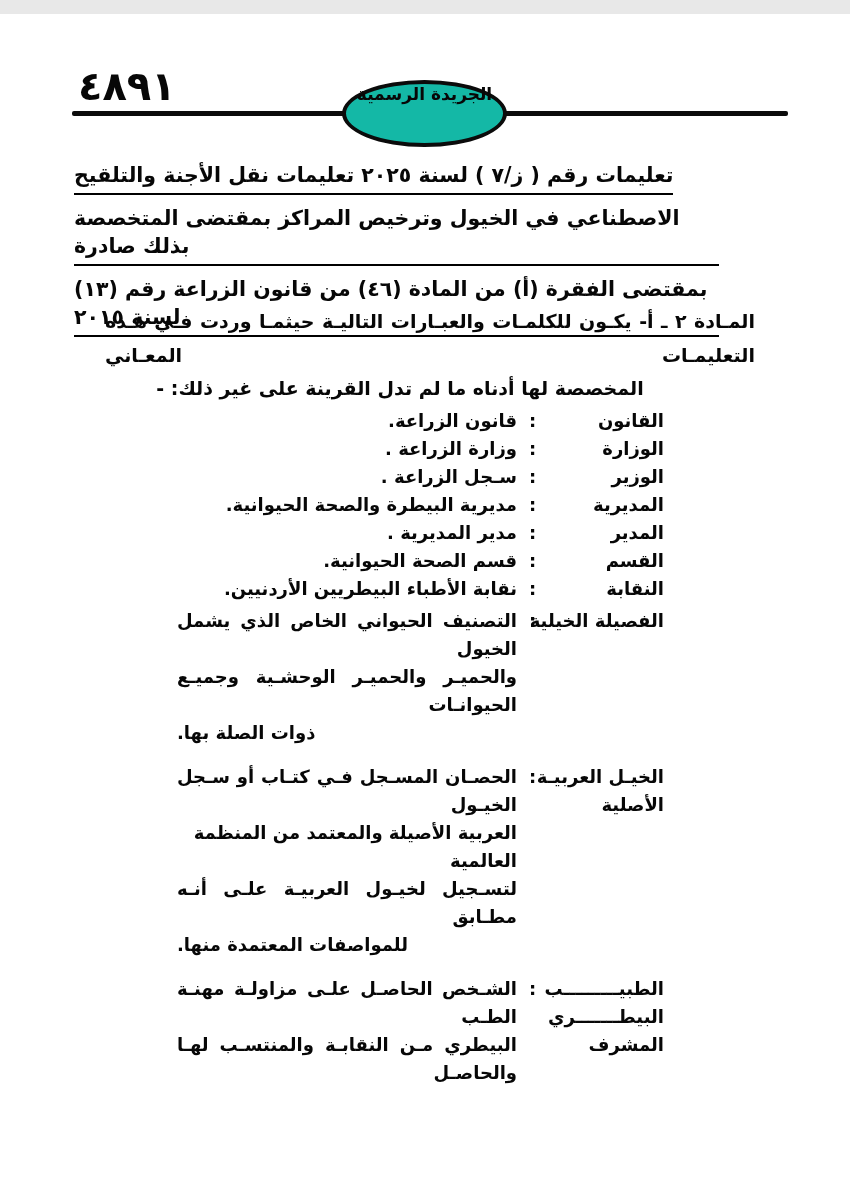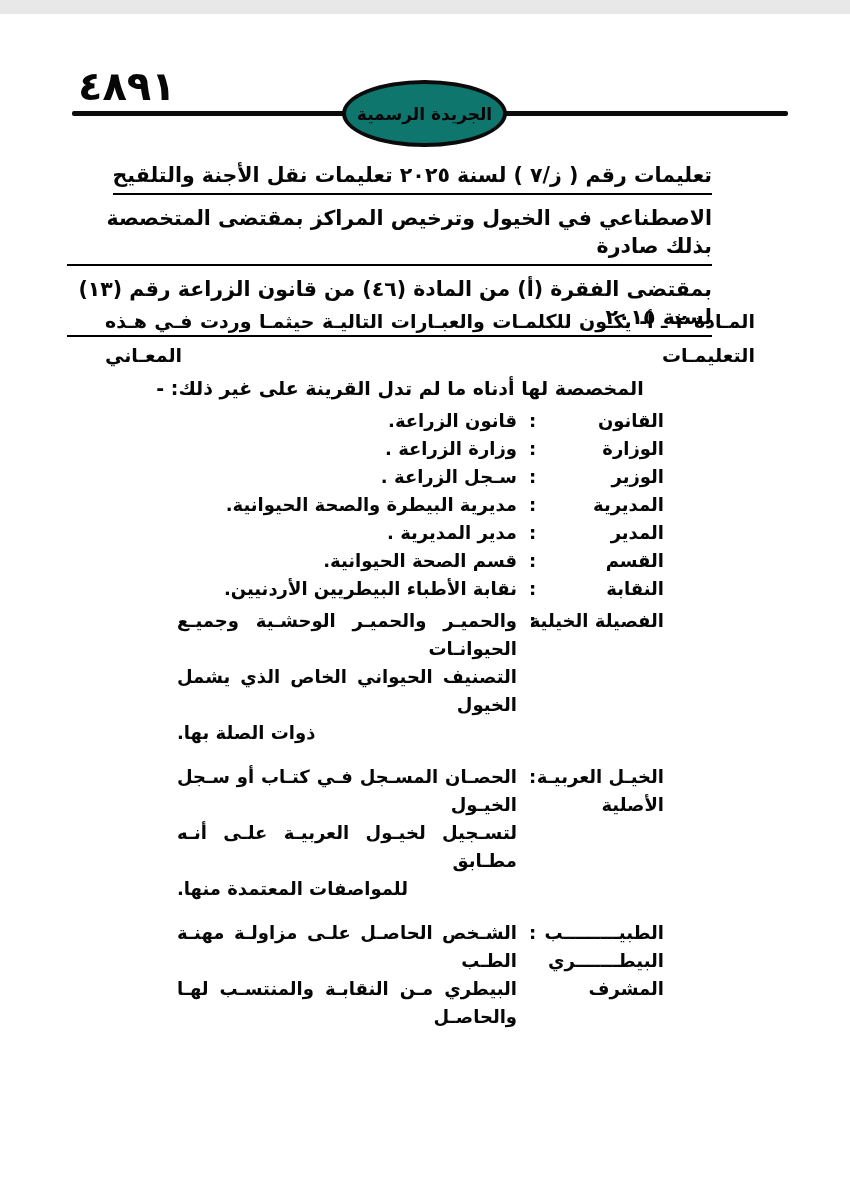--- a/index.html
+++ b/index.html
@@ -20,29 +20,29 @@
     font-size:40px;line-height:48px;letter-spacing:2px;
     direction:ltr;
   }
   .rule{
     position:absolute;left:72px;top:97px;
     width:716px;height:5px;background:#0b0b0b;border-radius:2px;
   }
   .oval{
     position:absolute;left:342px;top:66px;
     width:157px;height:59px;
-    background:#0f766e;border:4px solid #0b0b0b;border-radius:50%;
-    display:flex;align-items:center;justify-content:center;
+    background:#14b8a6;border:4px solid #0b0b0b;border-radius:50%;
+    display:flex;align-items:flex-start;justify-content:center;
     z-index:2;
   }
   .oval span{font-size:17px;}
   
   .title{
-    position:absolute;top:147px;left:67px;width:645px;
-    text-align:right;
+    position:absolute;top:147px;left:74px;width:645px;
+    text-align:left;
   }
   .title .tline{margin-bottom:9px;line-height:28px;}
   .title .tline span{
     display:inline-block;
     font-size:20.5px;
     border-bottom:2.5px solid #000;
     padding-bottom:4px;
   }
   
   .body{
@@ -169,34 +169,35 @@
           <div class="dl r">نقابة الأطباء البيطريين الأردنيين.</div>
         </div>
       </div>
 
       <div class="defrow m1">
         <div class="term">
           <div class="tl">الفصيلة الخيلية</div>
         </div>
         <div class="colon">:</div>
         <div class="defcol">
+          <div class="dl j">التصنيف الحيواني الخاص الذي يشمل الخيول</div>
           <div class="dl j">والحميـر والحميـر الوحشـية وجميـع الحيوانـات</div>
-          <div class="dl j">التصنيف الحيواني الخاص الذي يشمل الخيول</div>
           <div class="dl c">ذوات الصلة بها.</div>
         </div>
       </div>
 
       <div class="defrow m2">
         <div class="term">
           <div class="tl">الخيـل العربيـة</div>
           <div class="tl">الأصلية</div>
         </div>
         <div class="colon">:</div>
         <div class="defcol">
           <div class="dl j">الحصـان المسـجل فـي كتـاب أو سـجل الخيـول</div>
+          <div class="dl r">العربية الأصيلة والمعتمد من المنظمة العالمية</div>
           <div class="dl j">لتسـجيل لخيـول العربيـة علـى أنـه مطـابق</div>
           <div class="dl c">للمواصفات المعتمدة منها.</div>
         </div>
       </div>
 
       <div class="defrow m2">
         <div class="term">
           <div class="tl">الطبيـــــــــب</div>
           <div class="tl">البيطـــــــري</div>
           <div class="tl">المشرف</div>

